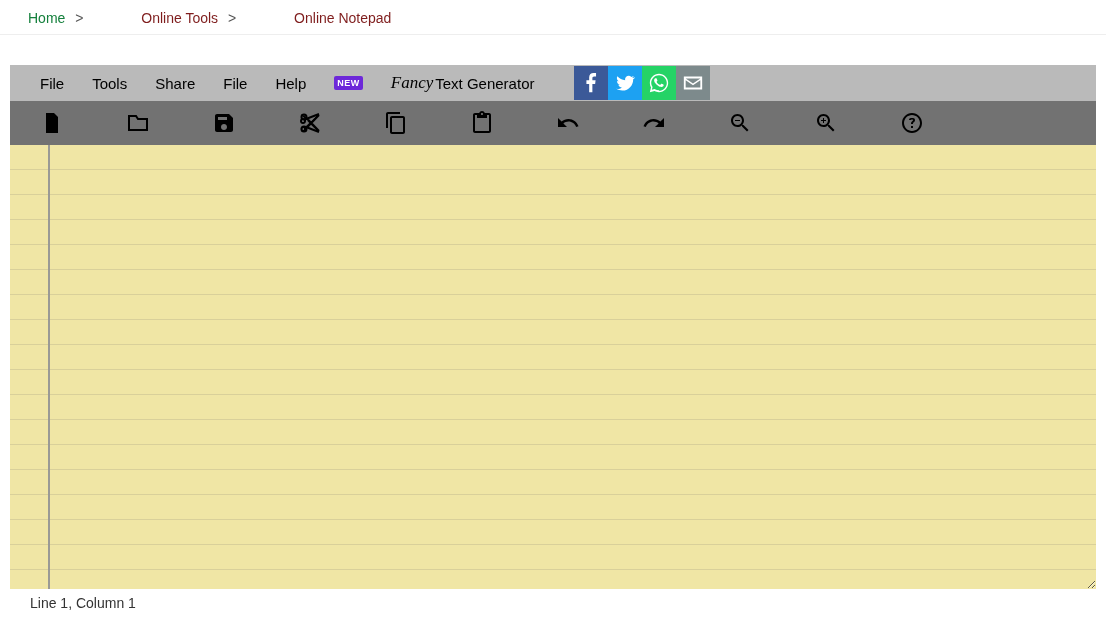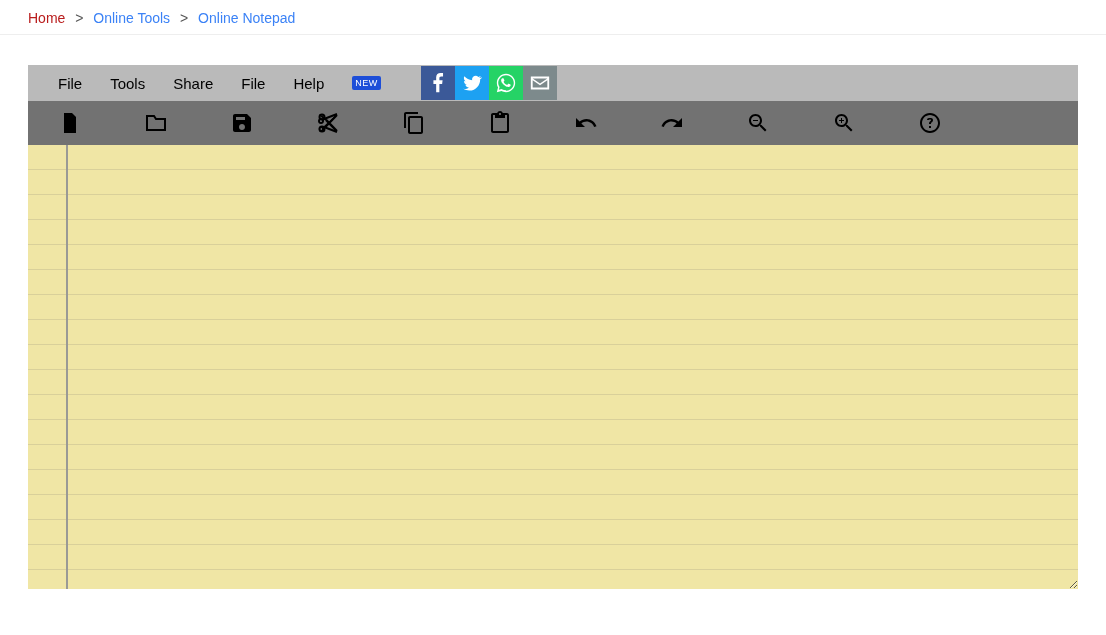--- a/index.html
+++ b/index.html
@@ -1,27 +1,27 @@
 <!DOCTYPE html>
 <html><head>
   <meta charset="utf-8">
   <style>
     * { box-sizing: border-box; margin: 0; padding: 0; }
     body { font-family: Arial, sans-serif; background: #fff; width: 1106px; overflow-x: hidden; }
     
     .breadcrumb { padding: 10px 28px 8px; font-size: 14px; border-bottom: 1px solid #eee; }
-    .breadcrumb a { color: #b91c1c; text-decoration: none; }
+    .breadcrumb a { color: #15803d; text-decoration: none; }
     .breadcrumb .sep { color: #555; margin: 0 6px; }
-    .breadcrumb .crumb { color: #3b82f6; }
+    .breadcrumb .crumb { color: #7f1d1d; margin-left: 48px; }
     
-    .app { margin: 30px 28px 0; }
+    .app { margin: 30px 10px 0; }
     
     .menubar { background: #bababa; display: flex; align-items: center; height: 36px; padding-left: 30px; gap: 28px; }
     .menubar .menu-item { font-size: 15px; color: #000; cursor: pointer; }
-    .new-badge { background: #1d4ed8; color: #fff; font-size: 9px; font-weight: normal; padding: 2px 3px; border-radius: 2px; letter-spacing: 0.5px; }
+    .new-badge { background: #6d28d9; color: #fff; font-size: 9px; font-weight: bold; padding: 2px 3px; border-radius: 2px; letter-spacing: 0.5px; }
     .fancy { font-family: 'Brush Script MT', cursive; font-style: italic; font-size: 17px; margin-right: -4px; }
     .fancy-link { font-size: 15px; color: #000; cursor: pointer; display: flex; align-items: center; gap: 6px; }
     
     .social { display: flex; margin-left: 12px; }
     .social-btn { width: 34px; height: 34px; display: flex; align-items: center; justify-content: center; cursor: pointer; }
     .social-btn svg { width: 22px; height: 22px; fill: #fff; }
     .fb { background:#3b5998; }
     .tw { background:#1da1f2; }
     .wa { background:#25d366; }
     .em { background:#7d8a8c; }
@@ -63,20 +63,24 @@
 
 <div class="app">
 
   <div class="menubar">
     <span class="menu-item">File</span>
     <span class="menu-item">Tools</span>
     <span class="menu-item">Share</span>
     <span class="menu-item">File</span>
     <span class="menu-item">Help</span>
     <span class="new-badge">NEW</span>
+    <span class="fancy-link">
+      <span class="fancy">Fancy</span>
+        <span> Text Generator</span>
+    </span>
     <div class="social">
       <div class="social-btn fb">
         <svg viewBox="0 0 24 24">
             <path d="M13.5 22v-9h3l.5-4h-3.5V7c0-1 .3-2 2-2h2V1.2C17 1.1 15.9 1 14.7 1 12 1 10 2.7 10 5.7V9H7v4h3v9h3.5z"></path>
           </svg>
       </div>
       <div class="social-btn tw">
         <svg viewBox="0 0 24 24">
             <path d="M22 5.9c-.7.3-1.5.6-2.3.7.8-.5 1.5-1.3 1.8-2.2-.8.5-1.7.8-2.6 1-1.5-1.6-4-1.7-5.6-.2-1 1-1.4 2.4-1.1 3.8C8.9 8.8 5.8 7.2 3.7 4.7c-1.1 1.9-.5 4.3 1.3 5.5-.6 0-1.3-.2-1.8-.5 0 2 1.4 3.7 3.3 4.1-.6.2-1.2.2-1.8.1.5 1.7 2.1 2.8 3.9 2.9-1.7 1.3-3.9 1.9-6 1.6 1.9 1.2 4.1 1.9 6.4 1.9 7.7 0 11.9-6.4 11.9-11.9v-.5c.8-.6 1.5-1.3 2.1-2z"></path>
           </svg>
@@ -152,14 +156,15 @@
       <svg viewBox="0 0 24 24">
           <path d="M12 2C6.5 2 2 6.5 2 12s4.5 10 10 10 10-4.5 10-10S17.5 2 12 2zm0 18c-4.4 0-8-3.6-8-8s3.6-8 8-8 8 3.6 8 8-3.6 8-8 8zm1-5h-2v2h2v-2zm0-8h-2c-1.1 0-2 .9-2 2h2c0-.3.2-.5.5-.5h1c.3 0 .5.2.5.5 0 .5-.3.8-.8 1.2-.7.5-1.2 1.2-1.2 2.3v.5h2v-.5c0-.5.3-.8.8-1.2.7-.5 1.2-1.2 1.2-2.3 0-1.1-.9-2-2-2z"></path>
         </svg>
     </span>
   </div>
 
   <div class="notepad-wrap">
     <textarea class="notepad" placeholder="" style=""></textarea>
   </div>
 
+  <div class="status">Line 1, Column 1</div>
 
 </div>
 
 </body></html>

